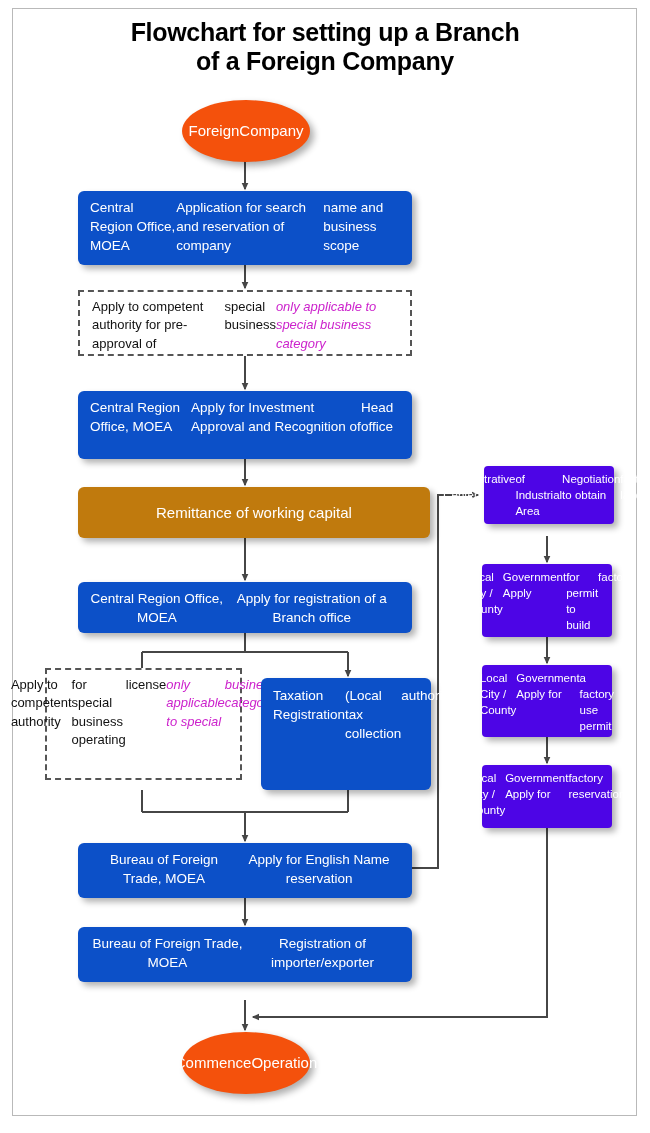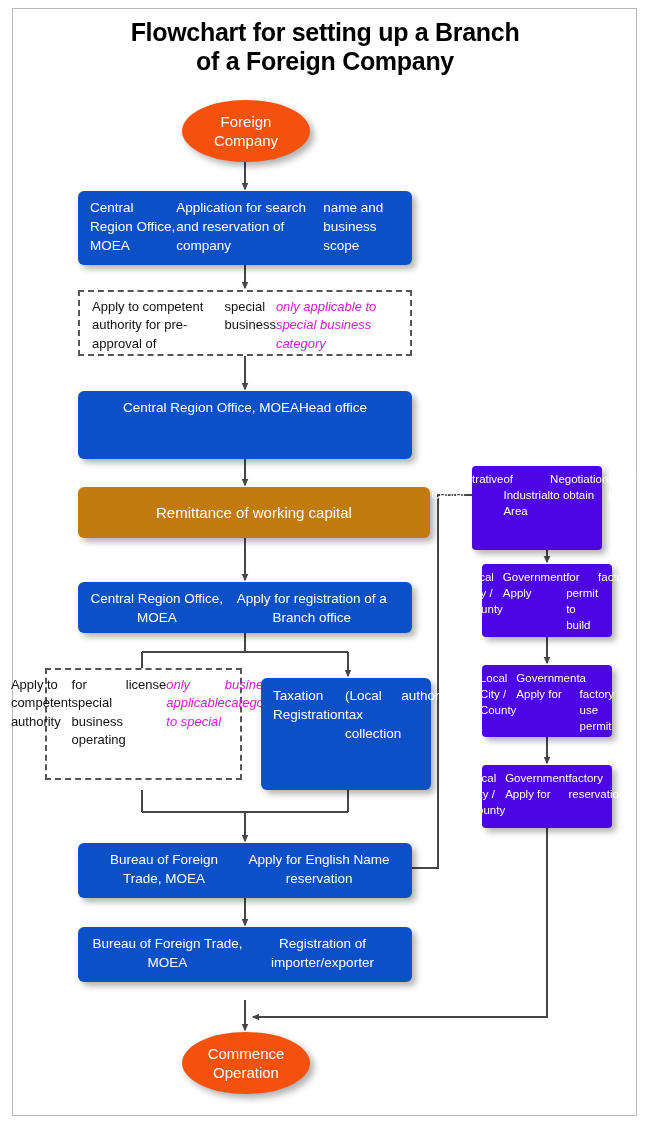--- a/index.html
+++ b/index.html
@@ -96,21 +96,20 @@
     color: #cc22cc;
     font-style: italic;
   }
   .center-txt { text-align: center; }
   .ellipse {
     position: absolute;
     border-radius: 50%;
     background: #f4510c;
     color: #ffffff;
     display: flex;
-    flex-direction: column;
     justify-content: center;
     align-items: center;
     font-size: 15px;
     line-height: 1.3;
     box-shadow: 4px 4px 7px rgba(0,0,0,0.32);
   }
   .ln { display: block; }
 </style>
 </head>
 <body>
@@ -178,20 +177,21 @@
   </div>
 
   <div class="node box-dashed" style="left:78px; top:290px; width:334px; height:66px;">
     <span class="ln">Apply to competent authority for pre-approval of</span>
     <span class="ln">special business</span>
     <span class="ln note">only applicable to special business category</span>
   </div>
 
   <div class="node box-blue shadowed" style="left:78px; top:391px; width:334px; height:68px;">
     <span class="ln">Central Region Office, MOEA</span>
+    <span class="ln">Apply for Investment Approval and Recognition of</span>
     <span class="ln">Head office</span>
   </div>
 
   <div class="node box-orange shadowed" style="left:78px; top:487px; width:352px; height:51px;">
     <span class="ln">Remittance of working capital</span>
   </div>
 
   <div class="node box-blue shadowed center-txt" style="left:78px; top:582px; width:334px; height:51px;">
     <span class="ln">Central Region Office, MOEA</span>
     <span class="ln">Apply for registration of a Branch office</span>
@@ -214,21 +214,21 @@
   <div class="node box-blue shadowed center-txt" style="left:78px; top:843px; width:334px; height:55px;">
     <span class="ln">Bureau of Foreign Trade, MOEA</span>
     <span class="ln">Apply for English Name reservation</span>
   </div>
 
   <div class="node box-blue shadowed center-txt" style="left:78px; top:927px; width:334px; height:55px;">
     <span class="ln">Bureau of Foreign Trade, MOEA</span>
     <span class="ln">Registration of importer/exporter</span>
   </div>
 
-  <div class="node box-purple shadowed" style="left:472px; top:466px; width:130px; height:84px;">
+  <div class="node box-purple shadowed" style="left:484px; top:466px; width:130px; height:58px;">
     <span class="ln">Administrative Center</span>
     <span class="ln">of Industrial Area</span>
     <span class="ln">Negotiation to obtain</span>
     <span class="ln">factory land</span>
   </div>
 
   <div class="node box-purple shadowed" style="left:482px; top:564px; width:130px; height:73px; padding-left:14px;">
     <span class="ln">Local City / County</span>
     <span class="ln">Government Apply</span>
     <span class="ln">for permit to build</span>

